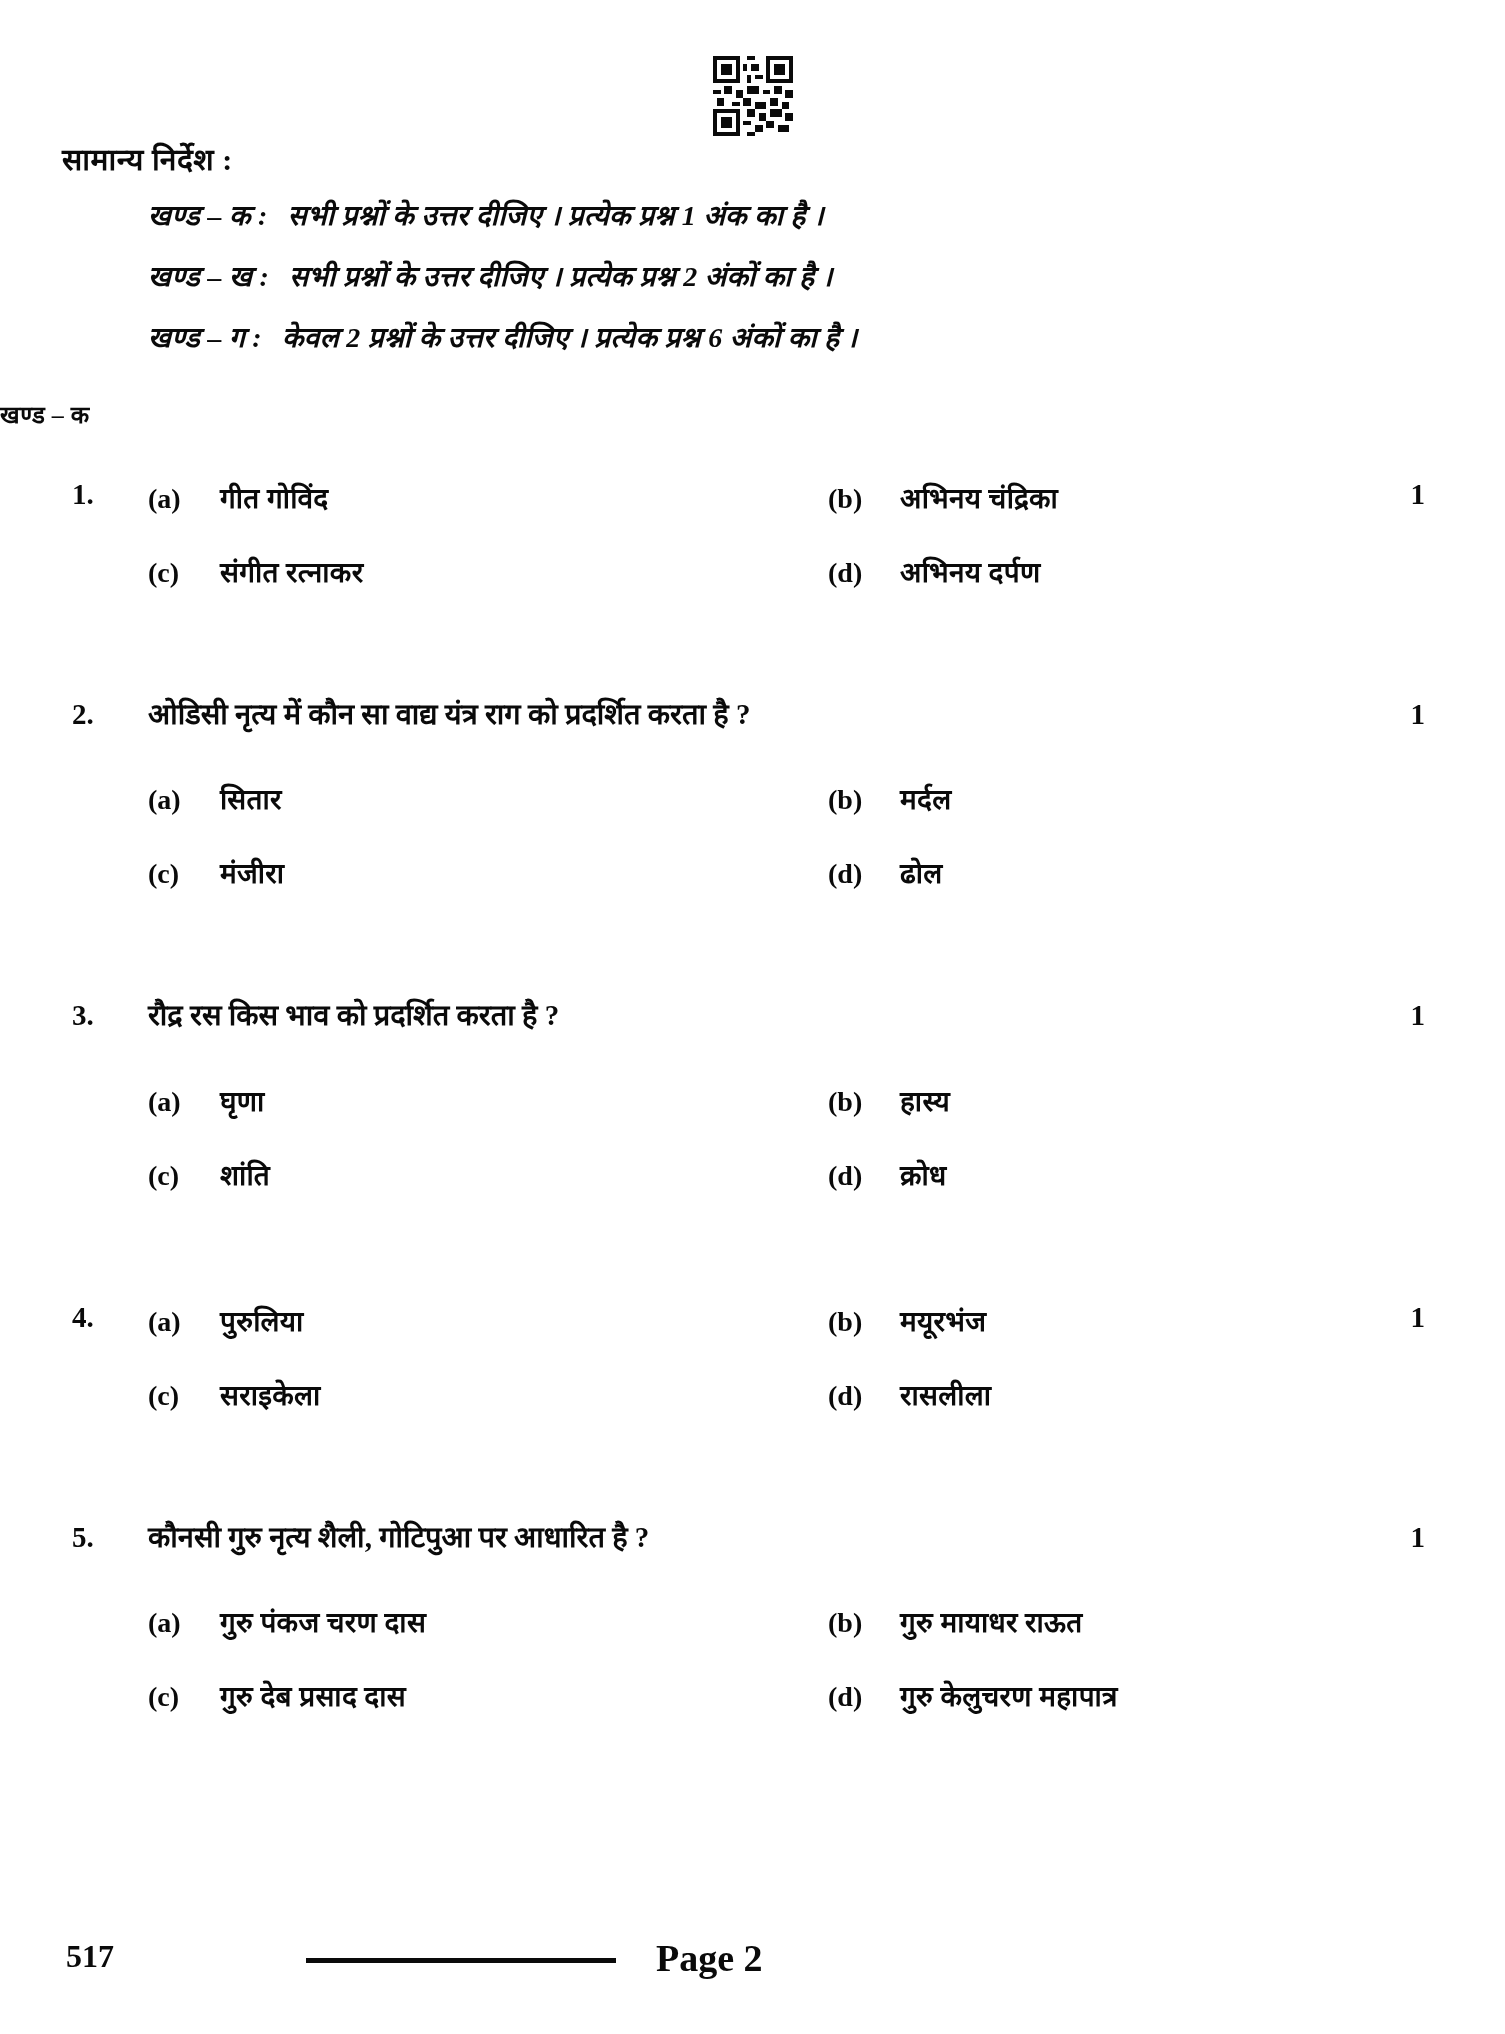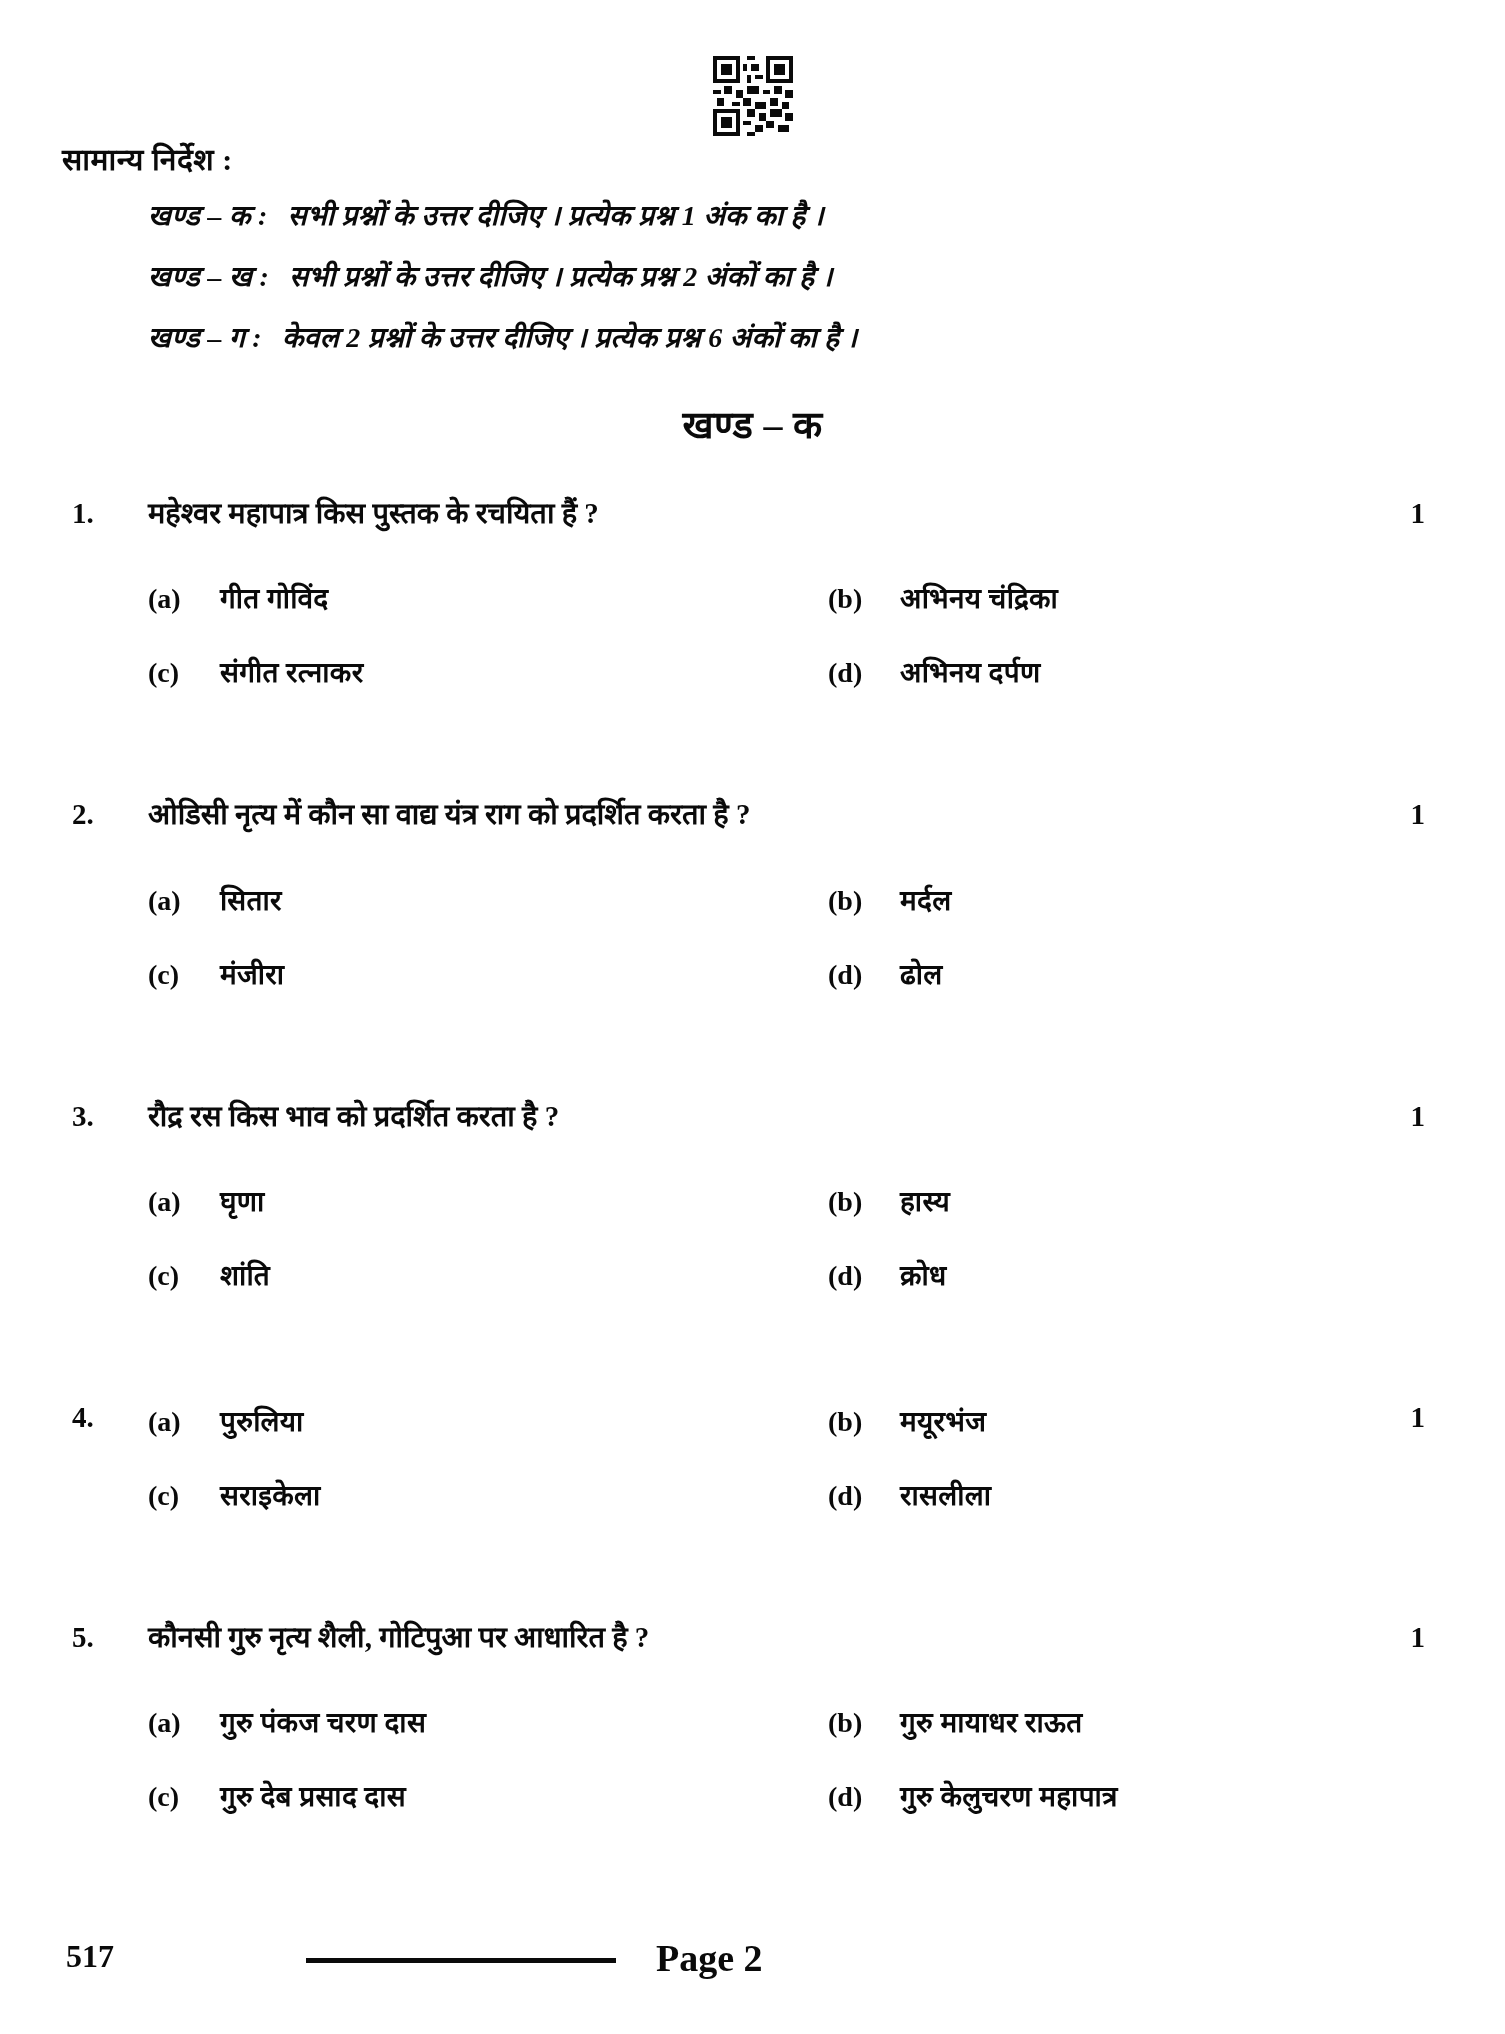--- a/index.html
+++ b/index.html
@@ -40,22 +40,22 @@
   .gi-item {
     font-size: 28px;
     font-weight: bold;
     font-style: italic;
     margin-bottom: 23px;
     letter-spacing: 0.3px;
   }
   .gi-item .gi-label { margin-right: 20px; font-weight: 900; }
 
   .section-heading {
-    text-align: center;
-    font-size: 38px;
+    text-align: left;
+    font-size: 24px;
     font-weight: bold;
     margin-top: 42px;
     letter-spacing: 0.5px;
   }
 
   
   .questions { margin-top: 48px; }
   .question { position: relative; margin-bottom: 108px; }
   .q-num {
     position: absolute;
@@ -181,21 +181,20 @@
         <span class="gi-label">खण्ड – ग :</span><span>केवल 2 प्रश्नों के उत्तर दीजिए । प्रत्येक प्रश्न 6 अंकों का है ।</span>
       </div>
     </div>
 
     <div class="section-heading">खण्ड – क</div>
 
     <div class="questions">
 
       <div class="question">
         <div class="q-num">1.</div>
-        <div class="q-text">महेश्वर महापात्र किस पुस्तक के रचयिता हैं ?</div>
         <div class="q-marks">1</div>
         <div class="options">
           <div class="opt-row">
             <div class="opt">
               <span class="opt-label">(a)</span>
               <span class="opt-text">गीत गोविंद</span>
             </div>
             <div class="opt">
               <span class="opt-label">(b)</span>
               <span class="opt-text">अभिनय चंद्रिका</span>

